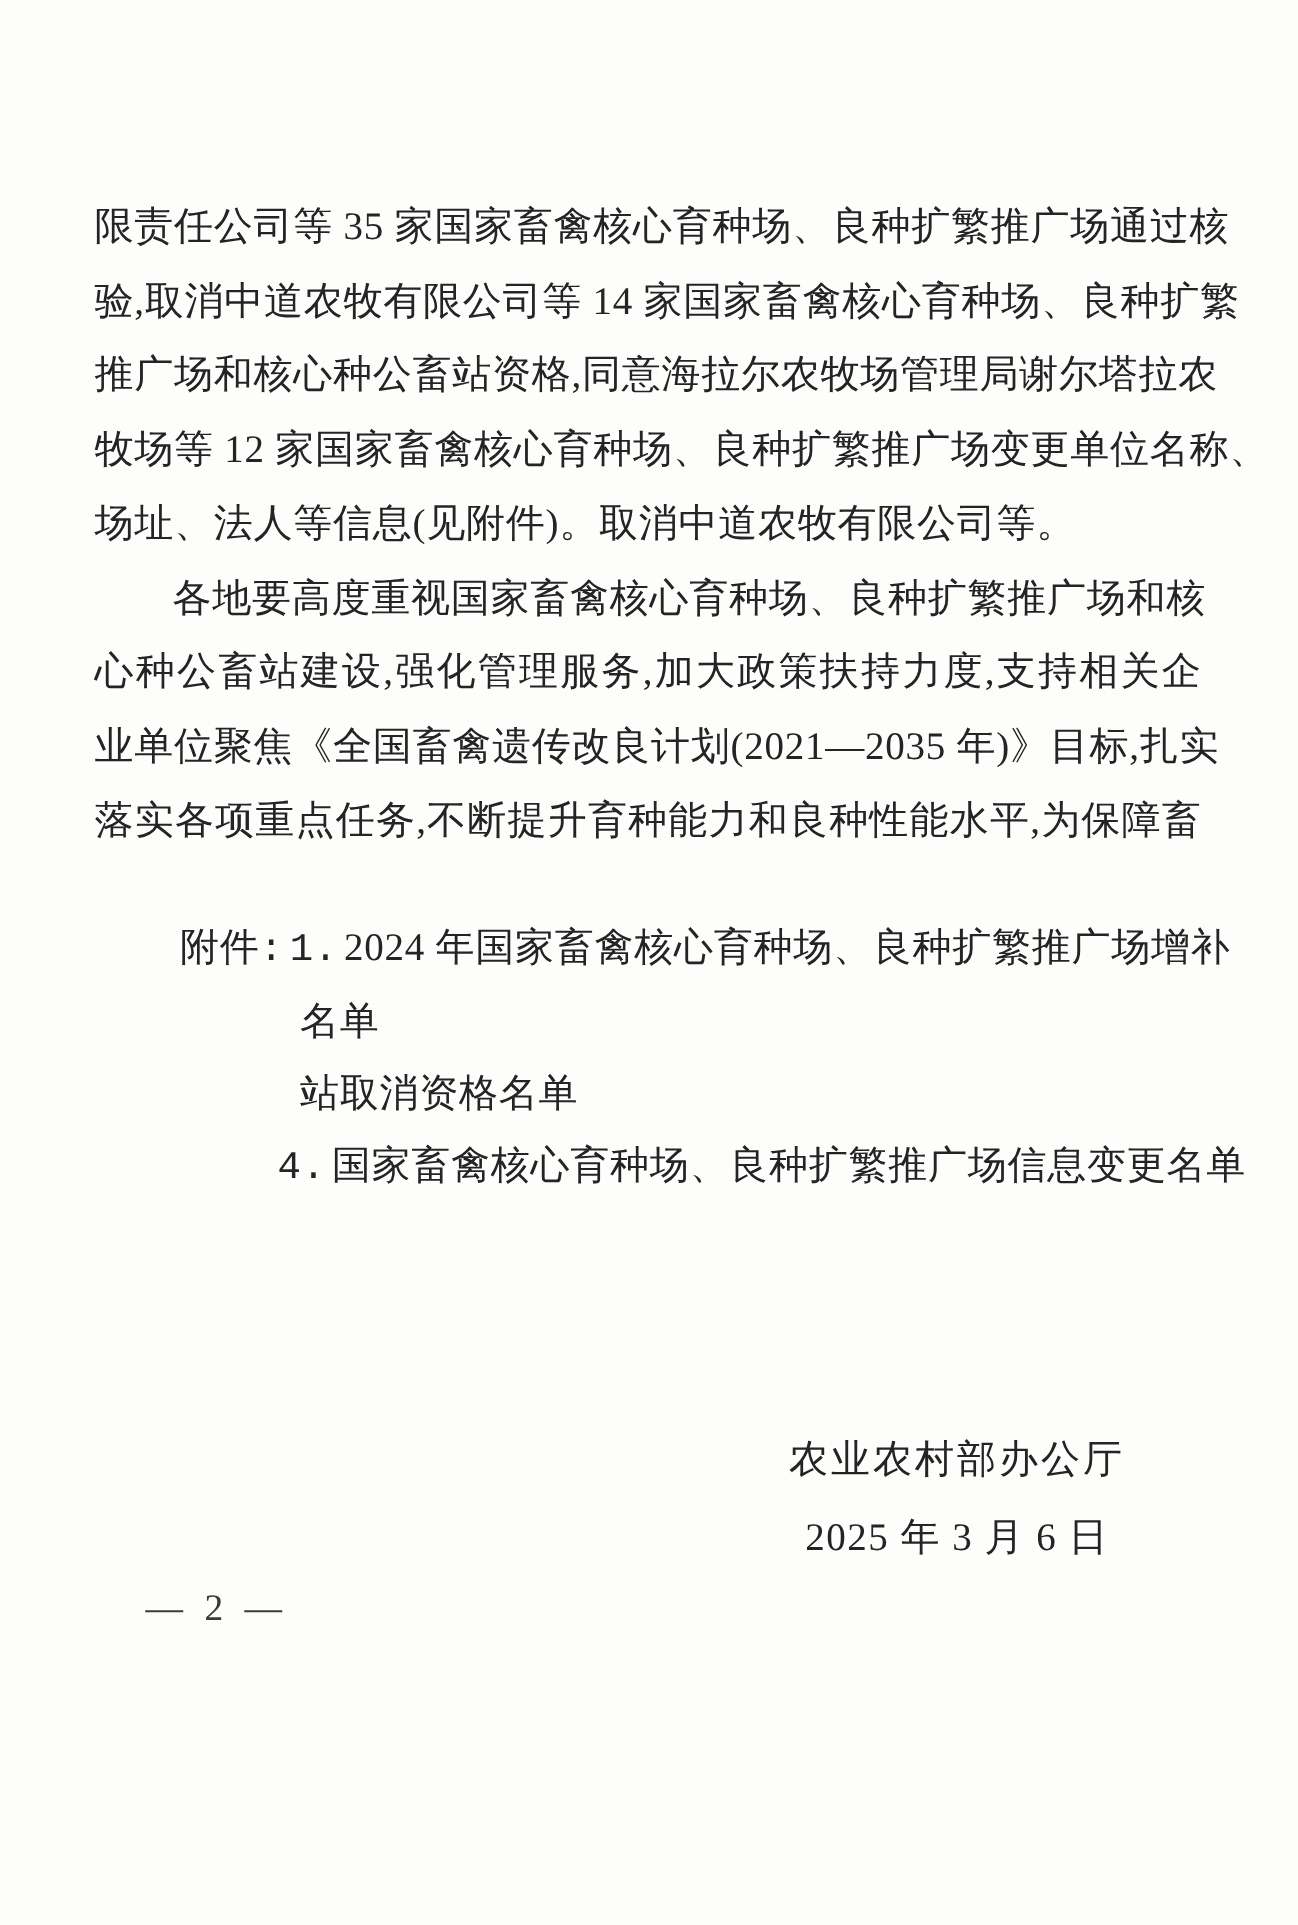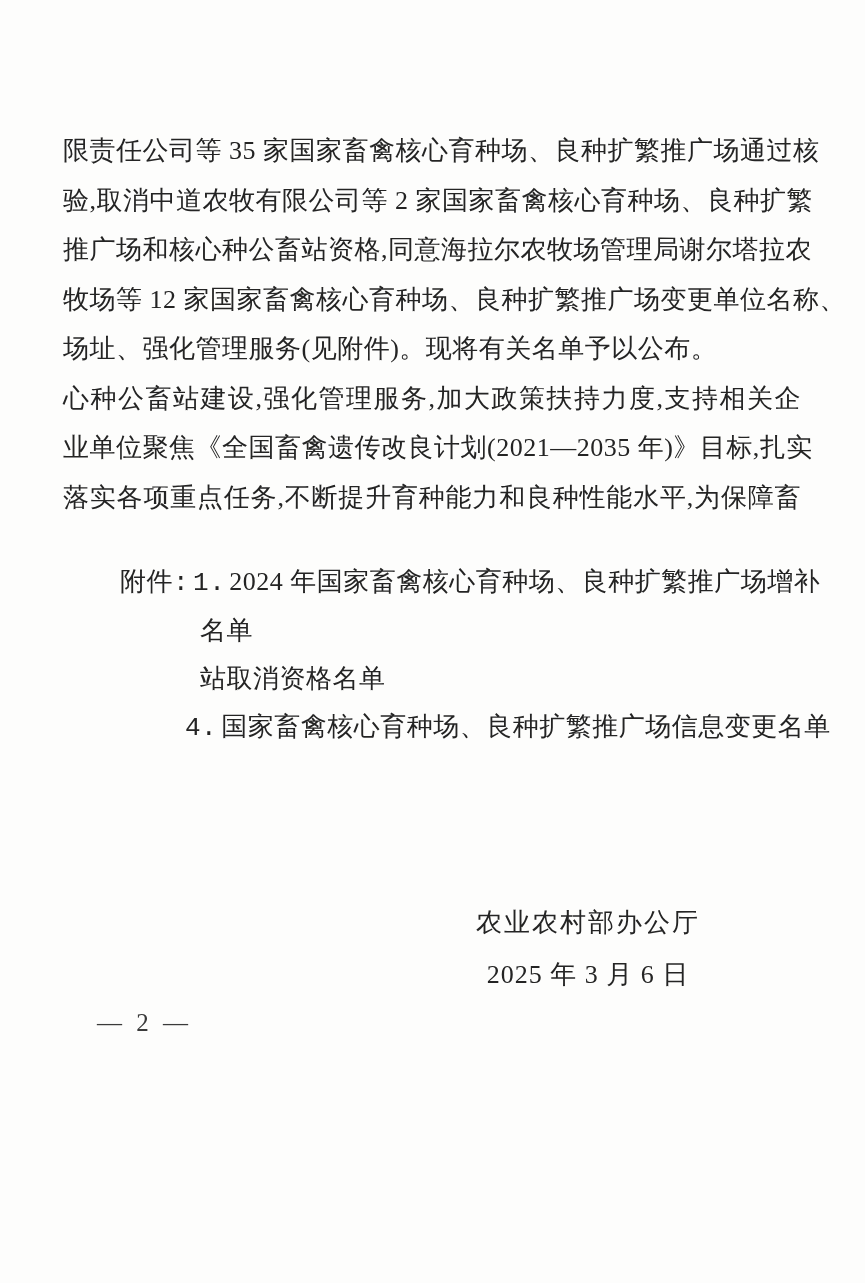--- a/index.html
+++ b/index.html
@@ -50,21 +50,21 @@
   }
   .att-cont {
     padding-left: 137px;
   }
   .att-label, .att-no {
     padding-right: 4px;
     font-family: Liberation Mono, monospace;
   }
   .signature {
     margin-top: 146px;
-    margin-right: 101px;
+    margin-right: 51px;
     margin-left: auto;
     width: max-content;
     text-align: center;
   }
   .signature .issuer {
     font-size: 26px;
     line-height: 49px;
     letter-spacing: 2px;
     white-space: nowrap;
   }
@@ -86,27 +86,28 @@
   }
 </style>
 </head>
 <body>
 
 <div class="page">
   <div class="content">
 
     <div>
       <div class="line just">限责任公司等 35 家国家畜禽核心育种场、良种扩繁推广场通过核</div>
-      <div class="line just">验,取消中道农牧有限公司等 2 家国家畜禽核心育种场、良种扩繁</div>
+      <div class="line just">验,取消中道农牧有限公司等 14 家国家畜禽核心育种场、良种扩繁</div>
       <div class="line just">推广场和核心种公畜站资格,同意海拉尔农牧场管理局谢尔塔拉农</div>
       <div class="line just">牧场等 12 家国家畜禽核心育种场、良种扩繁推广场变更单位名称、</div>
-      <div class="line">场址、强化管理服务(见附件)。现将有关名单予以公布。</div>
+      <div class="line">场址、法人等信息(见附件)。取消中道农牧有限公司等。</div>
     </div>
 
     <div>
+      <div class="line just indent">各地要高度重视国家畜禽核心育种场、良种扩繁推广场和核</div>
       <div class="line just">心种公畜站建设,强化管理服务,加大政策扶持力度,支持相关企</div>
       <div class="line just">业单位聚焦《全国畜禽遗传改良计划(2021—2035 年)》目标,扎实</div>
       <div class="line just">落实各项重点任务,不断提升育种能力和良种性能水平,为保障畜</div>
     </div>
 
     <div class="attachments">
       <div class="line just att-first">
         <span class="att-label">附件:</span><span class="att-no">1.</span><span>2024 年国家畜禽核心育种场、良种扩繁推广场增补</span>
       </div>
       <div class="line att-cont">名单</div>

